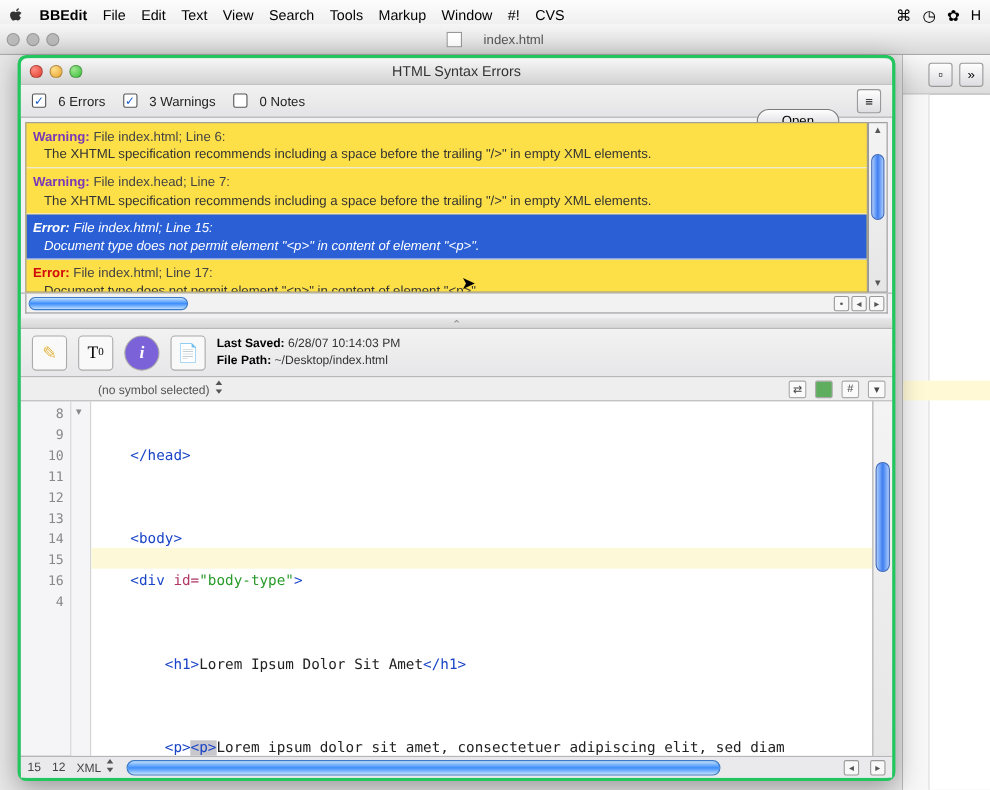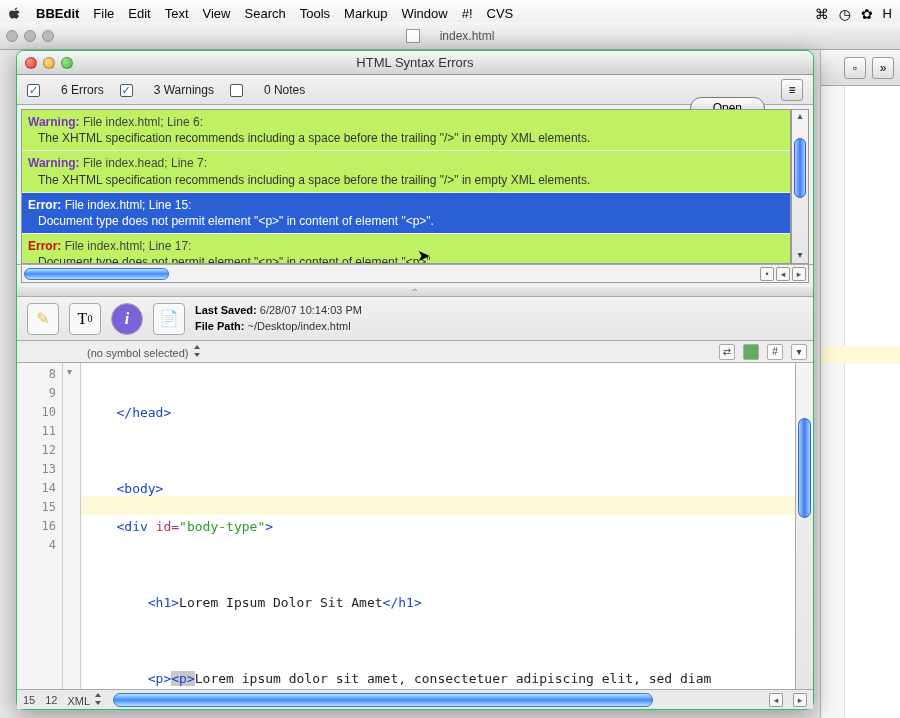--- a/index.html
+++ b/index.html
@@ -16,45 +16,45 @@
   .traffic { position: absolute; left:6px; display:flex; gap:6px; }
   .traffic span { width:12px; height:12px; border-radius:50%; background:#bbb; border:1px solid #999; }
   .doc-tab .doc-icon { width:14px;height:14px;border:1px solid #999;background:#fff; }
   .doc-tab .title { color:#555;padding-left:12px; }
   
   .bg-editor { position:absolute; top:50px; right:0; width:80px; bottom:0; background:#fff; border-left:1px solid #bbb; }
   .bg-editor .tb { height:36px; background:linear-gradient(#f8f8f8,#dcdcdc); border-bottom:1px solid #aaa; display:flex; align-items:center; justify-content:flex-end; padding:0 6px; gap:6px;}
   .bg-editor .gutter { width:24px; height:calc(100% - 36px); border-right:1px solid #ddd; background:#f7f7f7;}
   .bg-editor .hl { position:absolute; top:296px; left:0; right:0; height:18px; background:#fff9d6; }
   
-  .panel { position:absolute; top:50px; left:16px; width:798px; height:660px; background:#f1f1f4; border:1px solid #22c55e; border-radius:8px; box-shadow:0 6px 24px rgba(0,0,0,0.35); display:flex; flex-direction:column; }
+  .panel { position:absolute; top:50px; left:16px; width:798px; height:660px; background:#f1f1f4; border:3px solid #22c55e; border-radius:8px; box-shadow:0 6px 24px rgba(0,0,0,0.35); display:flex; flex-direction:column; }
   .titlebar { height:24px; background:linear-gradient(#f7f7f7,#d3d3d3); border-bottom:1px solid #999; border-radius:8px 8px 0 0; display:flex; align-items:center; justify-content:center; position:relative; }
   .titlebar .tl-traffic { position:absolute; left:8px; display:flex; gap:6px; }
   .dot { width:12px; height:12px; border-radius:50%; border:1px solid rgba(0,0,0,0.25);}
   .dot.red{background:radial-gradient(circle at 30% 30%, #ff8c82, #e03c2e);}
   .dot.yel{background:radial-gradient(circle at 30% 30%, #ffe08c, #e6a12e);}
   .dot.grn{background:radial-gradient(circle at 30% 30%, #9fe690, #39bf3a);}
   .titlebar .wtitle{font-size:13px;color:#333;}
   
   .filterbar { height:30px; background:linear-gradient(#f2f2f2,#e4e4e6); border-bottom:1px solid #aaa; display:flex; align-items:center; padding:0 10px; gap:16px; }
-  .chk { display:flex; align-items:flex-end; gap:21px; color:#222;}
+  .chk { display:flex; align-items:flex-start; gap:11px; color:#222;}
   .chkbox { width:13px;height:13px;border:1px solid #555;border-radius:2px;background:#fff;display:flex;align-items:center;justify-content:center;font-size:11px;color:#1a5bcc;}
   .chkbox.checked::after{content:"✓";}
   .filterbar .grow{flex:1;}
   .aqua-btn{padding:3px 22px;border:1px solid #7a7a7a;border-radius:12px;background:linear-gradient(#fefefe,#cfcfd4);font-size:12px;cursor:pointer;margin-top:36px;}
   .sq-btn{width:22px;height:22px;border:1px solid #999;border-radius:3px;background:linear-gradient(#fefefe,#dedee2);display:flex;align-items:center;justify-content:center;}
   
   .msgwrap{display:flex;border-bottom:1px solid #aaa;}
-  .msgs{flex:1;height:155px;overflow:hidden;background:#bef264;border:1px solid #999;margin:4px 0 0 4px;font-size:12px;}
+  .msgs{flex:1;height:155px;overflow:hidden;background:#fde047;border:1px solid #999;margin:4px 0 0 4px;font-size:12px;}
   .msg{padding:4px 6px;border-bottom:1px solid #eee;line-height:1.35;}
   .msg .lbl-warn{color:#7838b8;font-weight:bold;}
   .msg .lbl-err{color:#d10a0a;font-weight:bold;}
   .msg .loc{color:#444;}
   .msg .body{color:#333;padding-left:10px;}
-  .msg.sel{background:#2a5fd5;color:#fff;}
+  .msg.sel{background:#2a5fd5;color:#fff;font-style:italic;}
   .msg.sel .lbl-err,.msg.sel .loc,.msg.sel .body{color:#fff;}
   .vbar{width:18px;margin:4px 4px 0 0;border:1px solid #999;background:linear-gradient(#f4f4f4,#e6e6e6);display:flex;flex-direction:column;align-items:center;}
   .vbar .up,.vbar .dn{height:14px;font-size:10px;color:#555;}
   .vbar .track{flex:1;width:100%;position:relative;}
   .vbar .thumb{position:absolute;top:14px;left:2px;right:2px;height:60px;border-radius:7px;background:linear-gradient(90deg,#aaccff,#3f7ef0,#aaccff);border:1px solid #3a66b8;}
   .hscroll{height:18px;margin:0 4px 4px 4px;border:1px solid #999;border-top:none;background:#f2f2f2;position:relative;display:flex;align-items:center;}
   .hscroll .thumb{height:12px;width:145px;margin-left:2px;border-radius:6px;background:linear-gradient(#bfe0ff,#3f8efc,#bfe0ff);border:1px solid #3a7ac6;}
   .hscroll .arrows{position:absolute;right:2px;display:flex;gap:2px;}
   .harr{width:14px;height:14px;border:1px solid #999;border-radius:2px;background:#f8f8f8;font-size:9px;display:flex;align-items:center;justify-content:center;color:#555;}
   .splitter{height:10px;background:linear-gradient(#e9e9e9,#d6d6d6);border-bottom:1px solid #aaa;text-align:center;color:#888;font-size:10px;}

